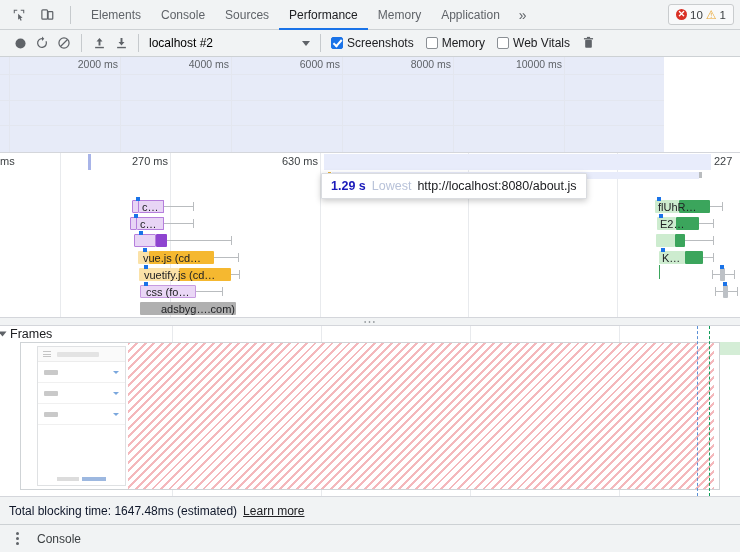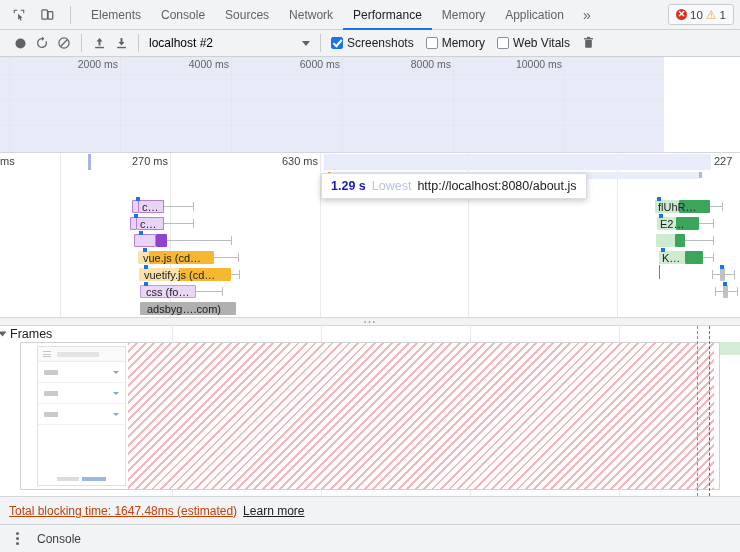--- a/index.html
+++ b/index.html
@@ -165,21 +165,21 @@
   .vdash-b { position:absolute; top:0; width:0; height:170px; border-left:1.5px dashed #5b8fd6; }
   .vdash-g { position:absolute; top:0; width:0; height:170px; border-left:1.5px dashed #0f9d58; }
   .greenblk { position:absolute; top:16px; width:34px; height:13px; background:#d4edd6; }
 
   
   .tbt {
     position:absolute; top:496px; left:0; width:740px; height:28px;
     background:#f1f3f4; border-top:1px solid #d4d6db;
     display:flex; align-items:center; padding-left:9px; gap:6px;
   }
-  .tbt-txt { font-size:12px; color:#c2410c;text-decoration:underline; }
+  .tbt-txt { font-size:12px; color:#0f172a; }
   .tbt-link { font-size:12px; color:#202124; text-decoration:underline; cursor:pointer; }
   .drawer {
     position:absolute; top:524px; left:0; width:740px; height:28px;
     background:#f1f3f4; border-top:1px solid #cdd1d4;
     display:flex; align-items:center; padding-left:8px;
   }
   .kebab { width:18px; height:22px; display:flex; flex-direction:column; align-items:center; justify-content:center; gap:2px; cursor:pointer; }
   .kebab i { width:3px; height:3px; background:#5f6368; border-radius:50%; display:block; }
   .dtab { padding:0 11px; height:28px; line-height:28px; font-size:12px; color:#3c4043; cursor:pointer; }
   .dtab.active { box-shadow: inset 0 -2px 0 #1a73e8; color:#202124; }
@@ -203,21 +203,20 @@
             <rect x="2" y="3" width="6" height="10" rx="1" fill="none" stroke="#5f6368" stroke-width="1.3"></rect>
             <rect x="8.6" y="5" width="5" height="8" rx="0.7" fill="none" stroke="#5f6368" stroke-width="1.3"></rect>
           </svg>
       </div>
       <div class="vsep"></div>
     </div>
     <div class="tabs">
       <div class="tab">Elements</div>
       <div class="tab">Console</div>
       <div class="tab">Sources</div>
-      <div class="tab">Network</div>
       <div class="tab active">Performance</div>
       <div class="tab">Memory</div>
       <div class="tab">Application</div>
       <div class="tab-more">»</div>
     </div>
     <div class="issues-badge">
       <span class="err-dot">✕</span>
       <span>10</span>
       <span class="warn-tri">⚠</span>
       <span>1</span>
@@ -435,21 +434,21 @@
     <div class="reqrow" style="top:129px;left:0;width:740px">
       <div class="rq-line" style="left:140px;width:82px"></div>
         <div class="rq-cap" style="left:222px"></div>
       <div class="rq-light" style="left:140px;width:56px;background:#ead7f6;border:1px solid #c79be0"></div>
       <div class="rq-dot" style="left:144px"></div>
       <span class="rq-lab" style="left:146px">css (fo…</span>
     </div>
 
     <div class="reqrow" style="top:146px;left:0;width:740px">
       <div class="rq-light" style="left:140px;width:96px;background:#b0b0b0"></div>
-      <span class="rq-lab" style="left:147px">adsbyg….com)</span>
+      <span class="rq-lab" style="left:161px">adsbyg….com)</span>
     </div>
 
     <div class="reqrow" style="top:44px;left:0;width:740px">
       <div class="rq-line" style="left:655px;width:67px"></div>
         <div class="rq-cap" style="left:722px"></div>
       <div class="rq-light" style="left:655px;width:24px;background:#cdeccf"></div>
       <div class="rq-dark" style="left:679px;width:31px;background:#3ba55c"></div>
       <div class="rq-dot" style="left:657px"></div>
       <span class="rq-lab" style="left:658px">flUhR…</span>
     </div>

